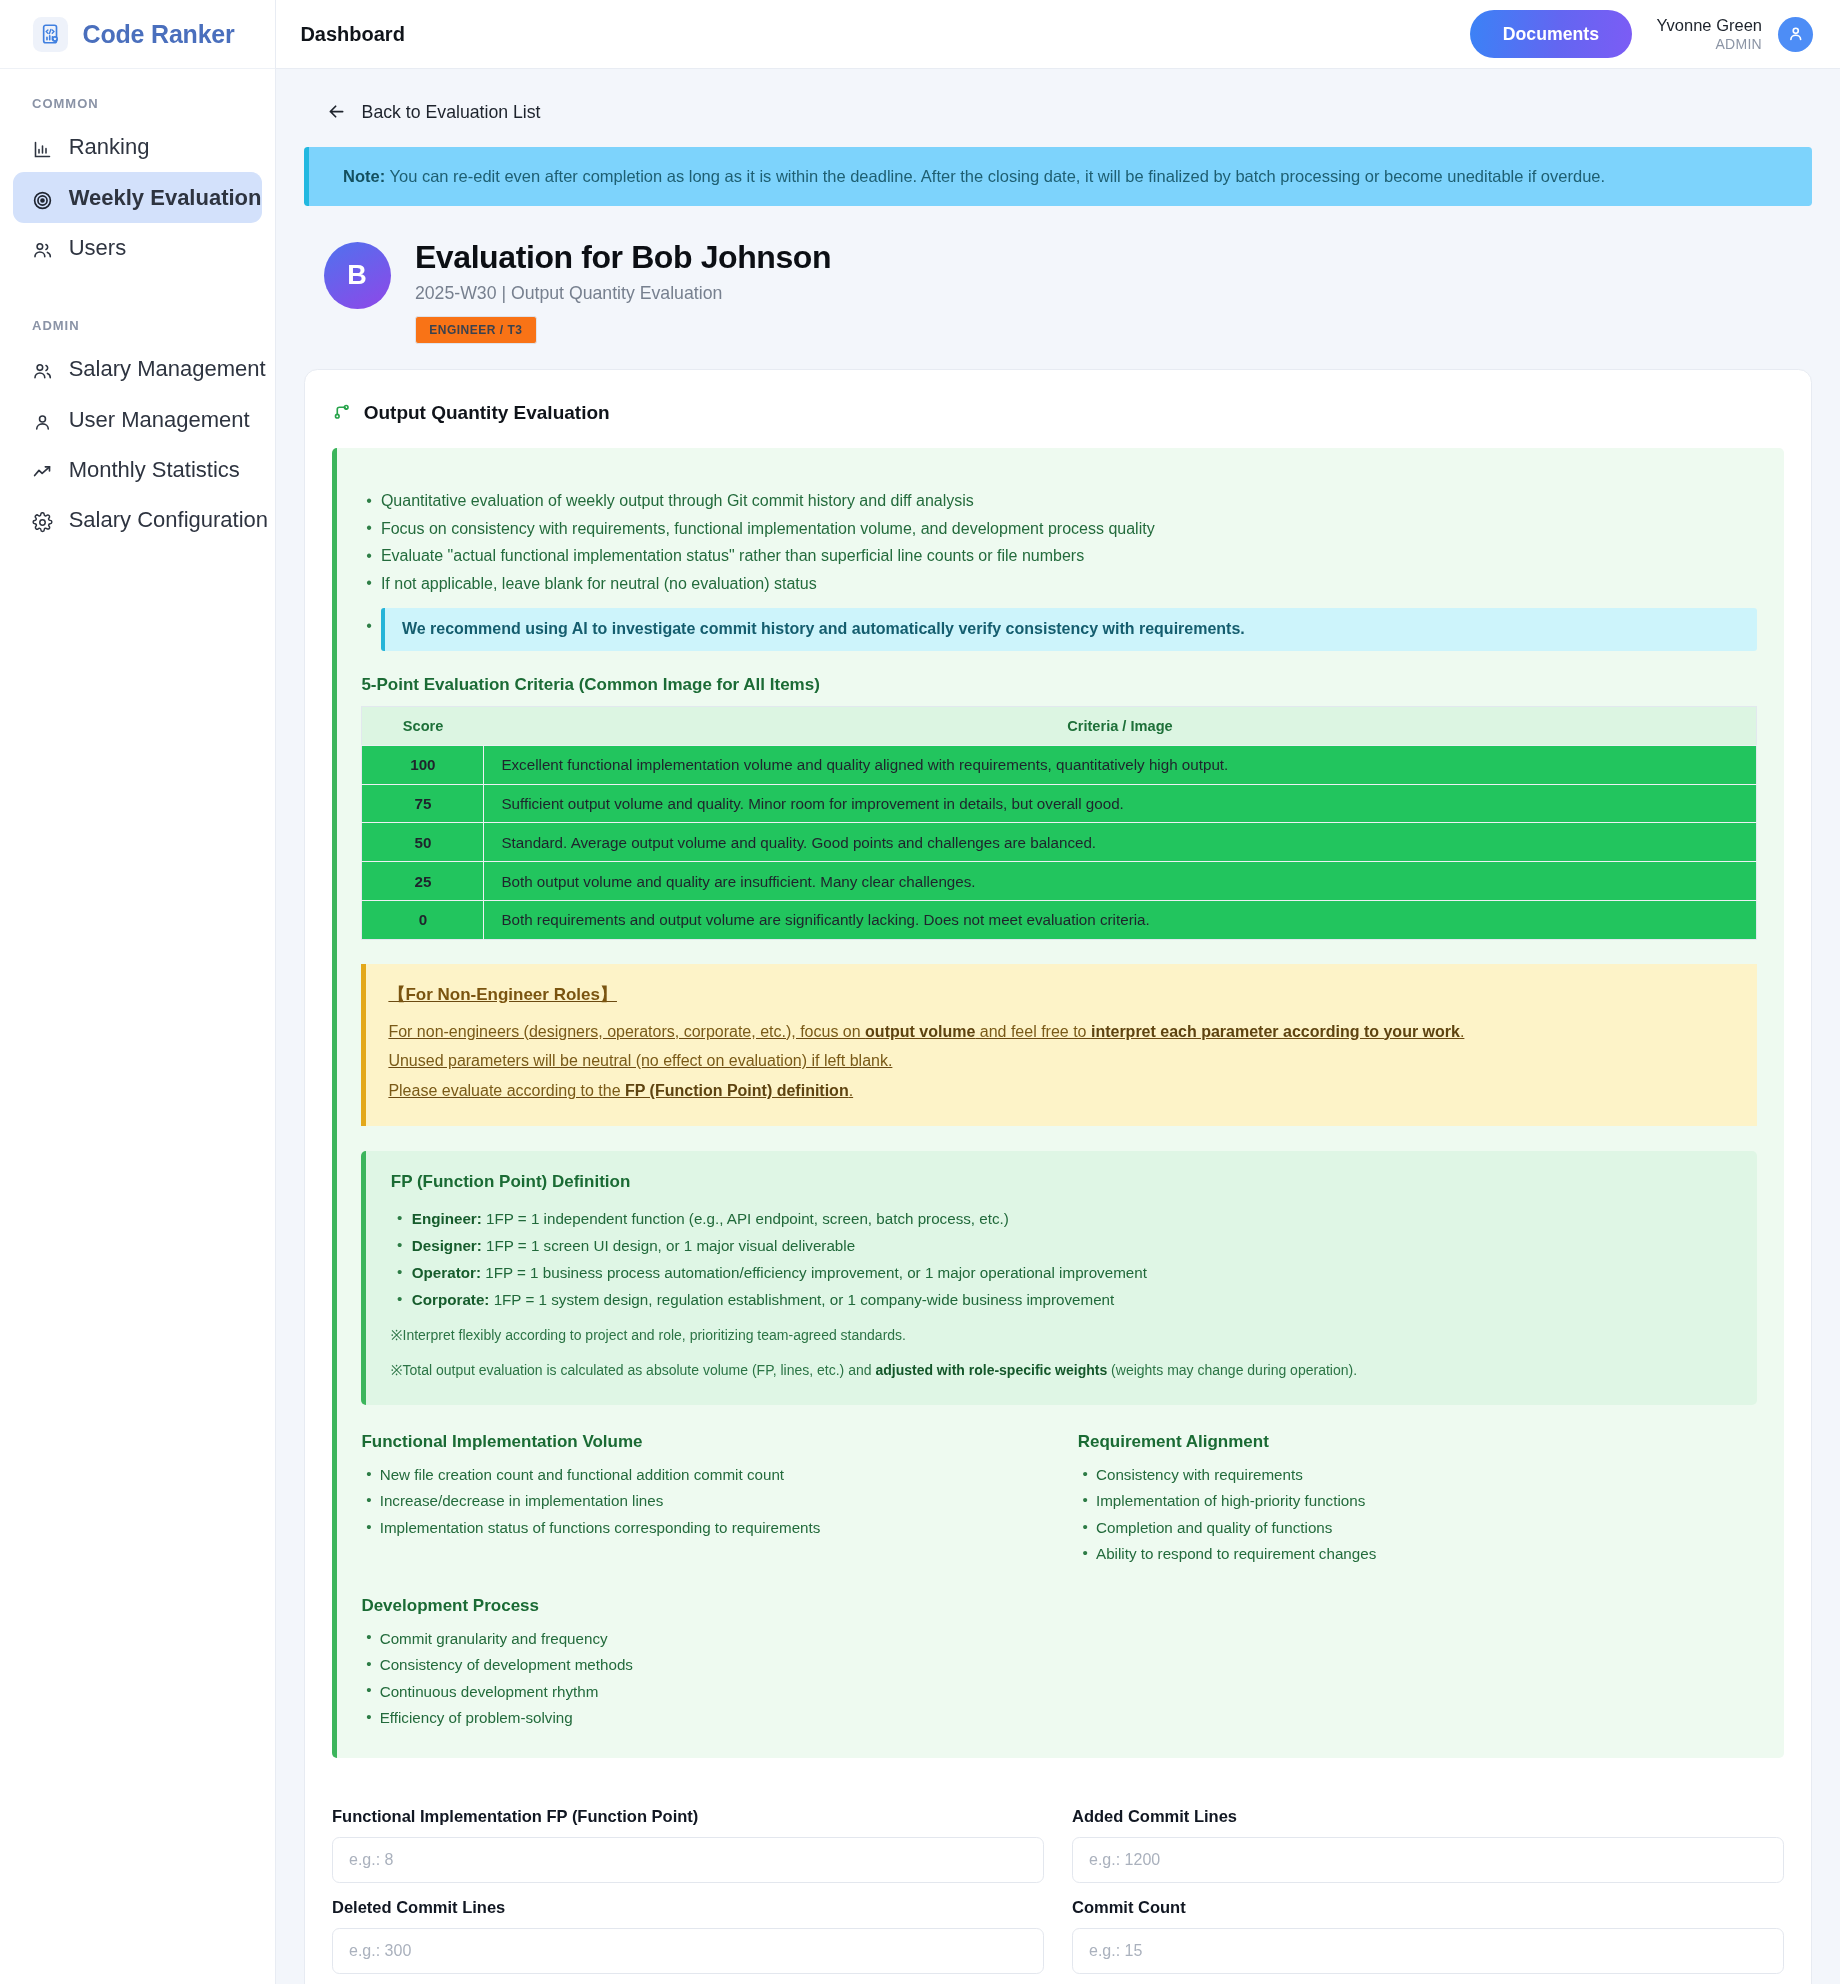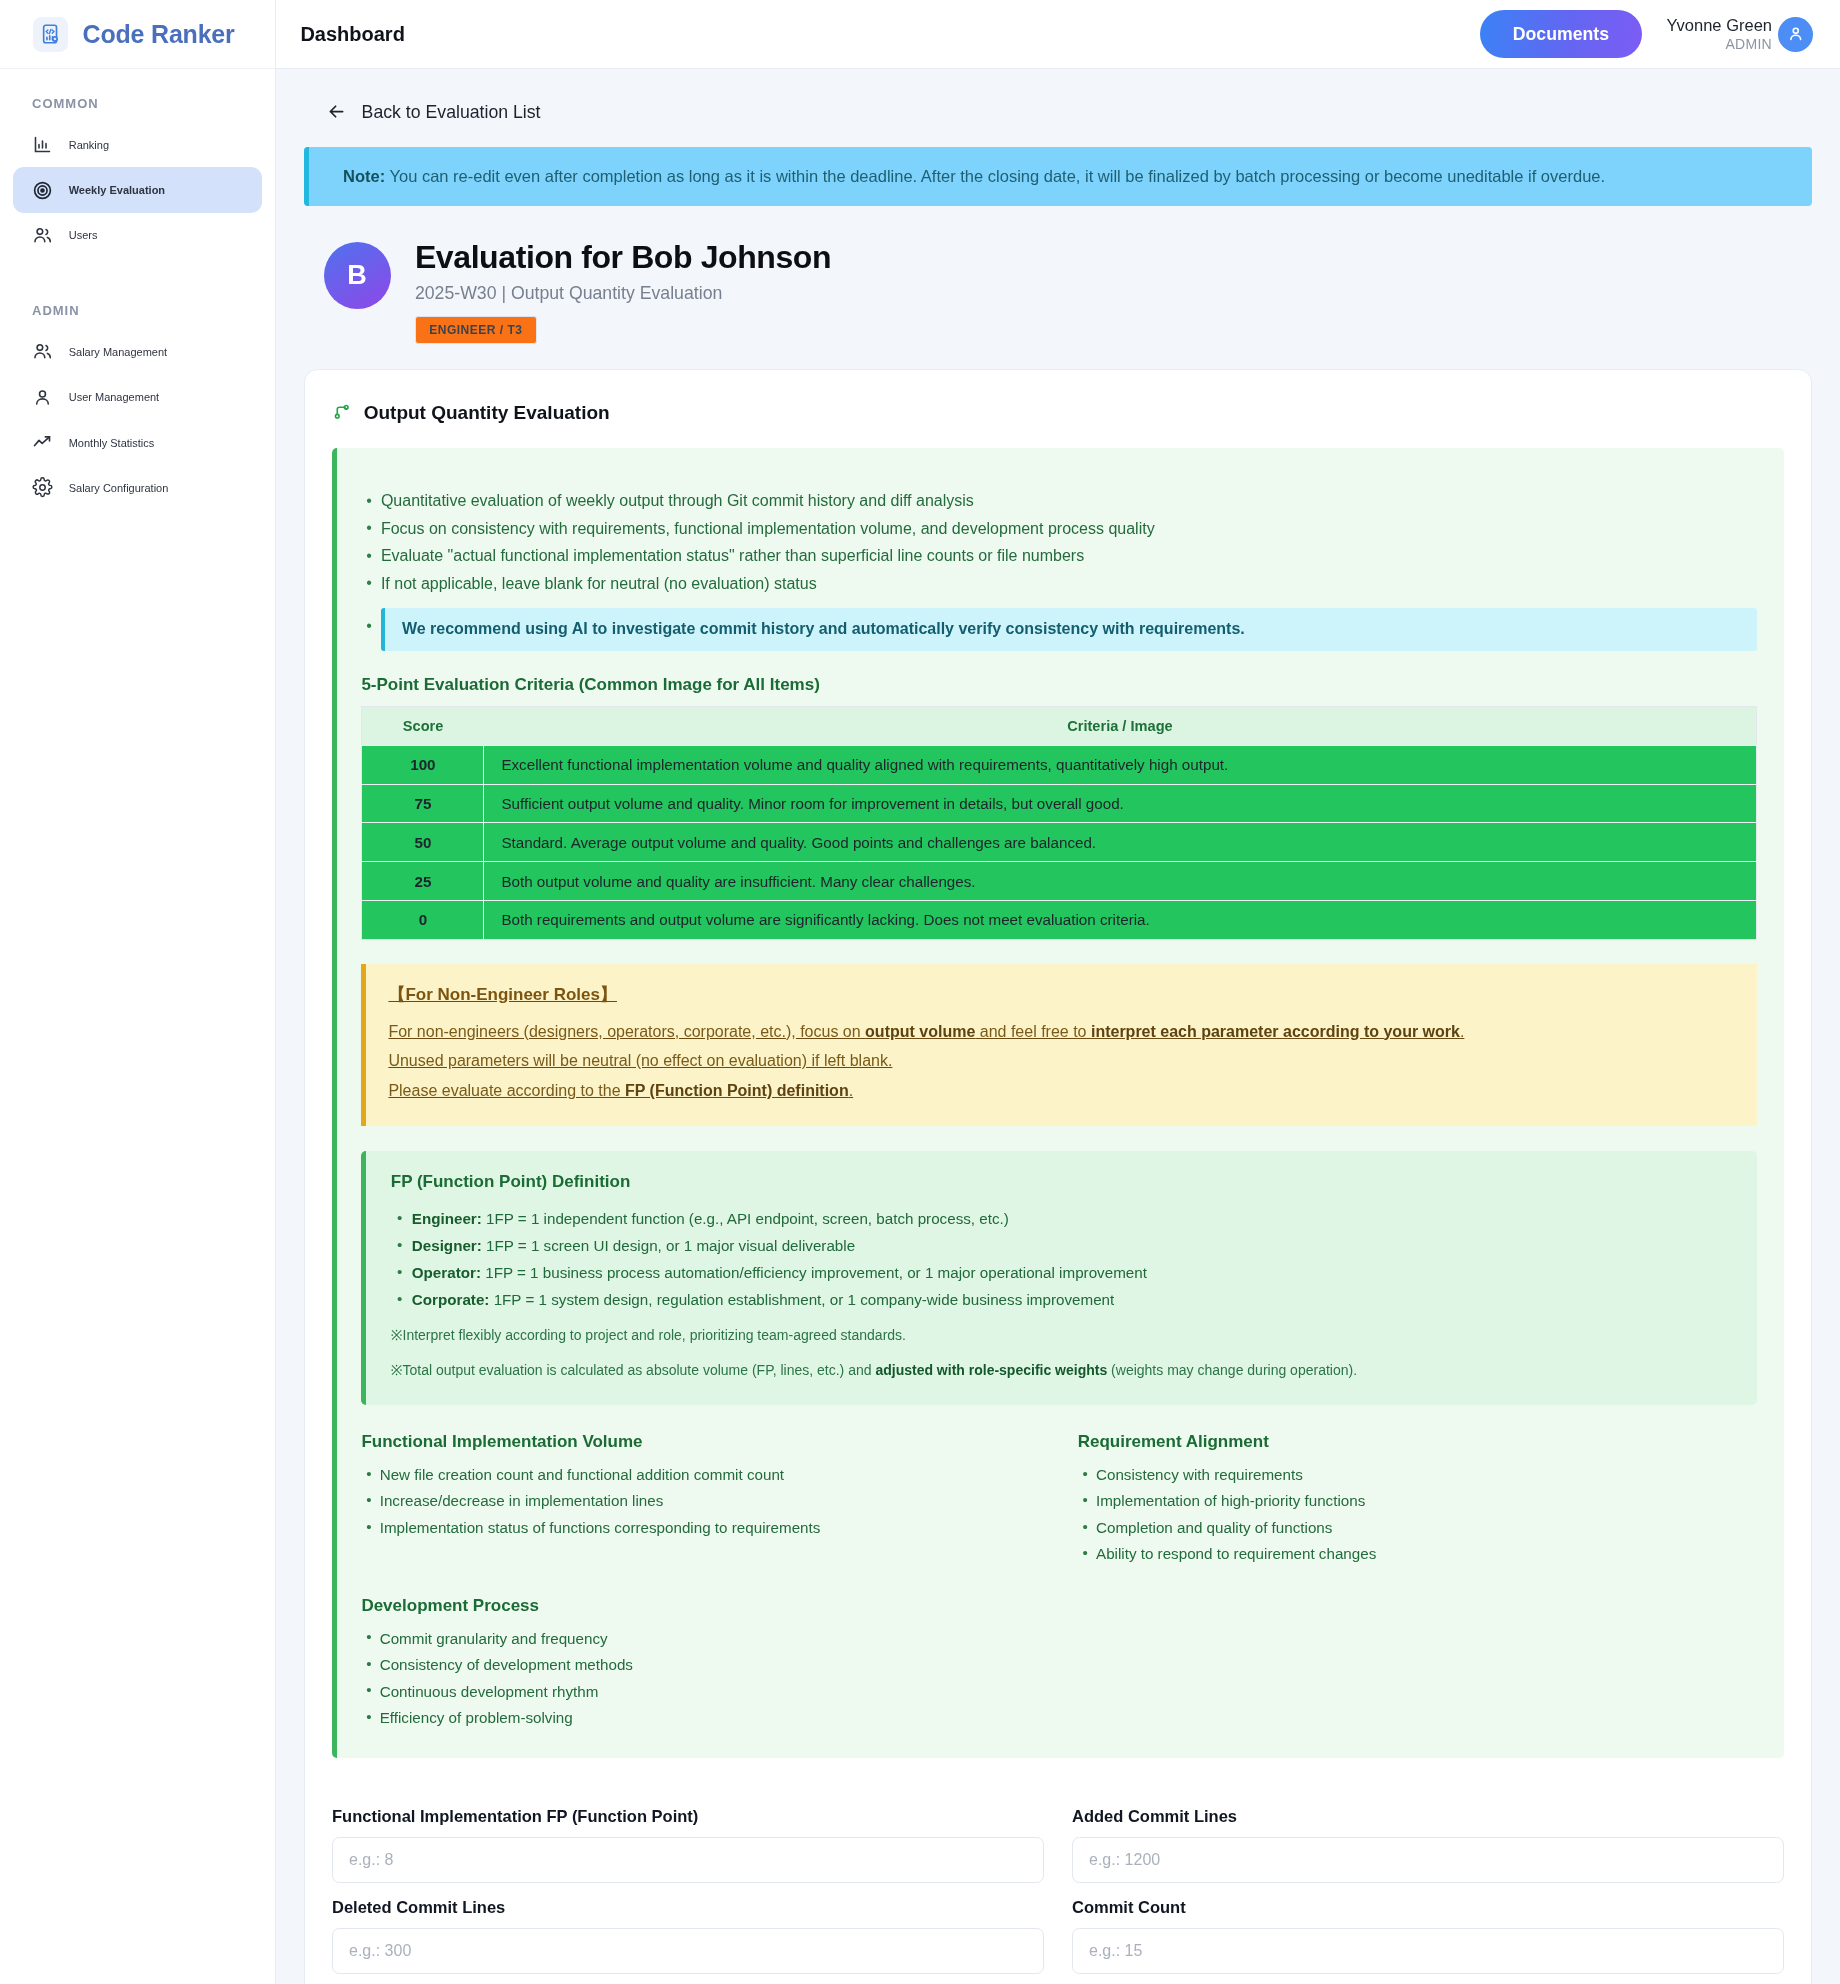--- a/index.html
+++ b/index.html
@@ -45,27 +45,27 @@
   .nav-group-label {
     font-size: 13px;
     font-weight: bold;
     letter-spacing: 1px;
     color: #8a93a6;
     padding: 27px 0 11px 32px;
   }
   .nav-group-label.admin { padding-top: 45px; }
   .nav-item {
     display: flex;
-    align-items: center;
+    align-items: flex-end;
     gap: 16px;
     margin: 0 13.4px;
     padding: 12.2px 0 12.2px 18.3px;
     border-radius: 11px;
     color: #2e3440;
-    font-size: 11px;
+    font-size: 22px;
     cursor: pointer;
     white-space: nowrap;
   }
   .nav-item.active {
     background: #d3e1fb;
     font-weight: bold;
   }
   .nav-ico { width: 21px; height: 21px; flex: 0 0 21px; display: block; }
 
   
@@ -84,21 +84,21 @@
     background: linear-gradient(95deg, #3b82f6 0%, #6366f1 55%, #7c5cf5 100%);
     color: #ffffff;
     font-size: 17.7px;
     font-weight: bold;
     border: none;
     border-radius: 609px;
     padding: 13.4px 33px;
     cursor: pointer;
     white-space: nowrap;
   }
-  .user-block { display: flex; align-items: center; gap: 6px; }
+  .user-block { display: flex; align-items: center; gap: 16px; }
   .user-text { text-align: right; line-height: 1.25; }
   .user-name { font-size: 16.5px; color: #1d232c; }
   .user-role { font-size: 14px; color: #8c95a5; letter-spacing: 0.3px; }
   .avatar-sm {
     width: 35px; height: 35px; border-radius: 50%;
     background: #4d8df6;
     display: flex; align-items: center; justify-content: center;
     flex: 0 0 35px;
   }
 

